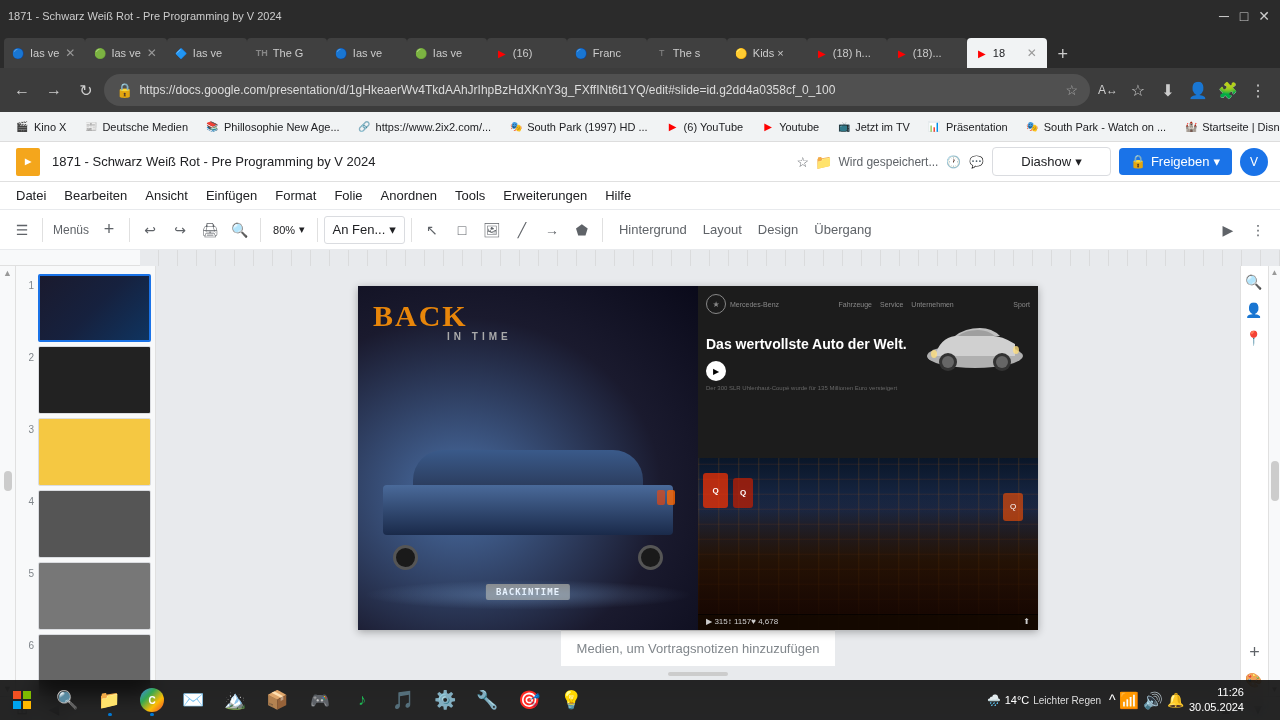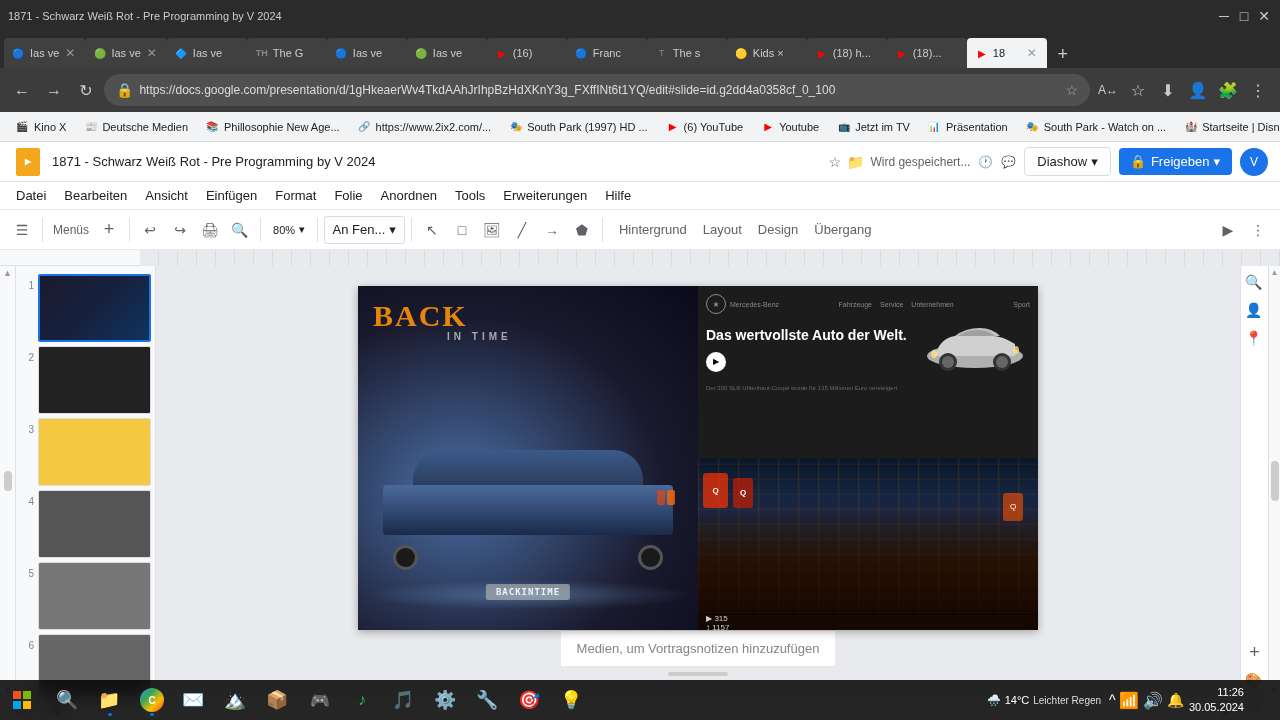--- a/index.html
+++ b/index.html
@@ -207,21 +207,21 @@
       color: #5f6368;
       cursor: pointer;
       display: flex;
       align-items: center;
       gap: 4px;
     }
     .btn-diashow {
       background: #fff;
       border: 1px solid #dadce0;
       border-radius: 4px;
-      padding: 6px 12px;
+      padding: 6px 28px;
       font-size: 13px;
       cursor: pointer;
       color: #202124;
       display: flex;
       align-items: center;
       gap: 4px;
     }
     .btn-freigeben {
       background: #1a73e8;
       color: #fff;
@@ -954,21 +954,21 @@
                     <span style="font-size:7px; color:#888;">Mercedes-Benz</span>
                   </div>
                   <div class="mercedes-nav">
                     <span class="mercedes-nav-item">Fahrzeuge</span>
                     <span class="mercedes-nav-item">Service</span>
                     <span class="mercedes-nav-item">Unternehmen</span>
                   </div>
                   <span style="font-size:7px; color:#888;">Sport</span>
                 </div>
 
-                <div style="display:flex; justify-content:space-between; align-items:center; margin-top:4px;">
+                <div style="display:flex; justify-content:space-between; align-items:flex-end; margin-top:4px;">
                   <div style="flex:1;">
                     <div class="mercedes-title">Das wertvollste Auto der Welt.</div>
 
                     <div style="width:20px; height:20px; border-radius:50%; background:#fff; display:flex; align-items:center; justify-content:center; margin-top:8px; cursor:pointer;">
                       <span style="font-size:8px; color:#000;">▶</span>
                     </div>
                   </div>
 
                   <div style="width:110px; flex-shrink:0;">
                     <svg width="110" height="60" viewBox="0 0 110 60">
@@ -999,21 +999,21 @@
                 <div class="city-lights"></div>
 
                 <div style="position:absolute; bottom:0; width:100%; height:80%; background:linear-gradient(180deg, transparent 0%, rgba(30,10,0,0.6) 60%, rgba(20,5,0,0.9) 100%);"></div>
 
                 <div style="position:absolute; top:15px; left:5px; width:25px; height:35px; background:rgba(255,50,0,0.7); border-radius:3px; display:flex; align-items:center; justify-content:center; font-size:8px; font-weight:bold; color:#fff;">Q</div>
                 <div style="position:absolute; top:20px; left:35px; width:20px; height:30px; background:rgba(200,30,0,0.7); border-radius:3px; display:flex; align-items:center; justify-content:center; font-size:8px; font-weight:bold; color:#fff;">Q</div>
                 <div style="position:absolute; top:35px; right:15px; width:20px; height:28px; background:rgba(255,80,0,0.6); border-radius:3px; display:flex; align-items:center; justify-content:center; font-size:8px; color:#fff;">Q</div>
 
                 <div style="position:absolute; bottom:0; left:0; right:0; height:15px; background:rgba(255,120,0,0.2);"></div>
 
-                <div style="position:absolute; bottom:0; left:0; right:0; height:16px; background:rgba(0,0,0,0.7); display:flex; align-items:flex-start; padding:0 8px; gap:0;flex-direction:column;">
+                <div style="position:absolute; bottom:0; left:0; right:0; height:16px; background:rgba(0,0,0,0.7); display:flex; align-items:center; padding:0 8px; gap:0;">
                   <span style="font-size:8px; color:#ccc;">▶ 315</span>
                   <span style="font-size:8px; color:#ccc;">↕ 1157</span>
                   <span style="font-size:8px; color:#ccc;">♥ 4,678</span>
                   <span style="font-size:8px; color:#ccc; margin-left:auto;">⬆</span>
                 </div>
               </div>
             </div>
           </div>
         </div>
       </div>

